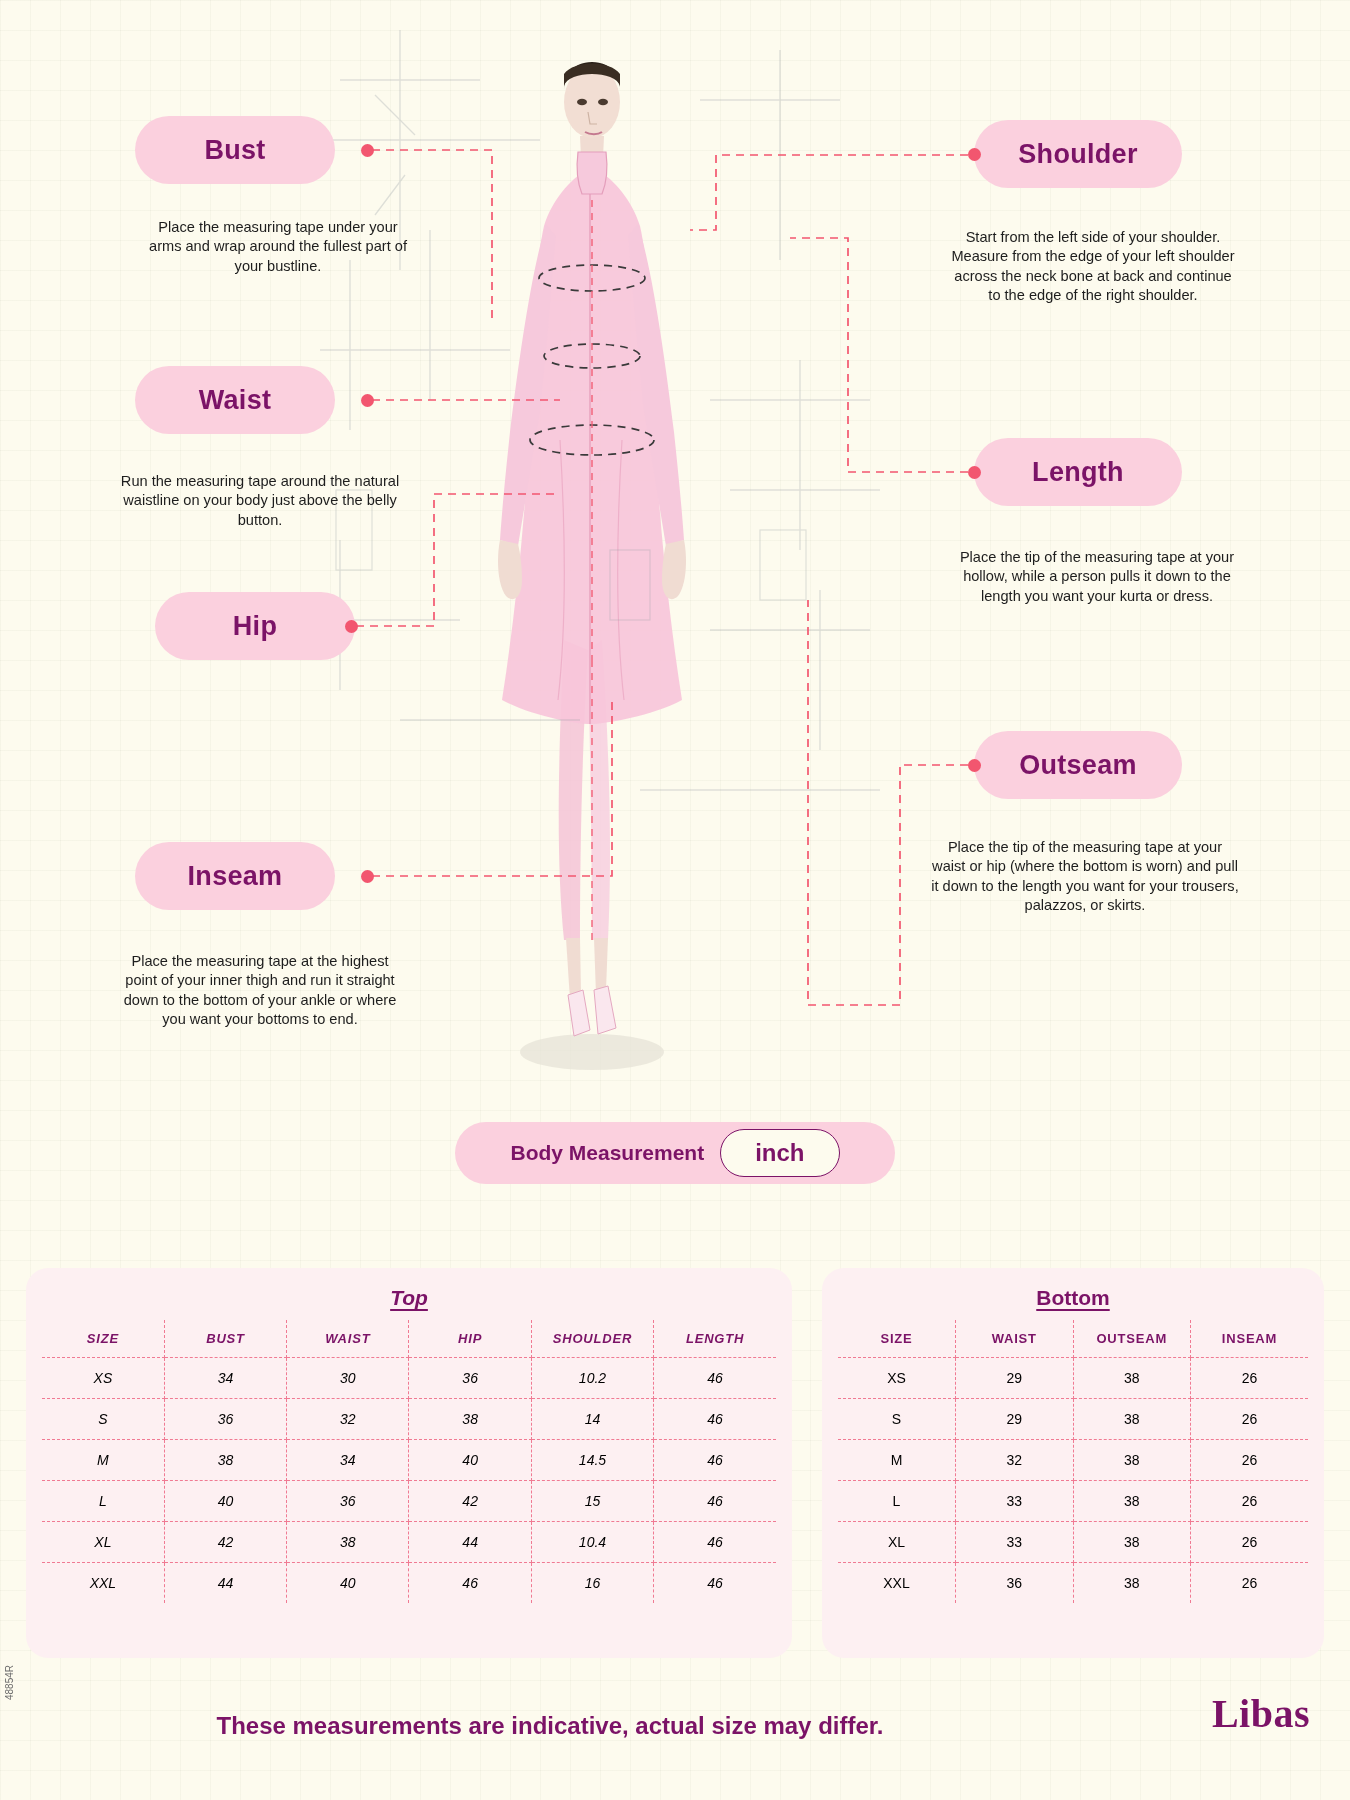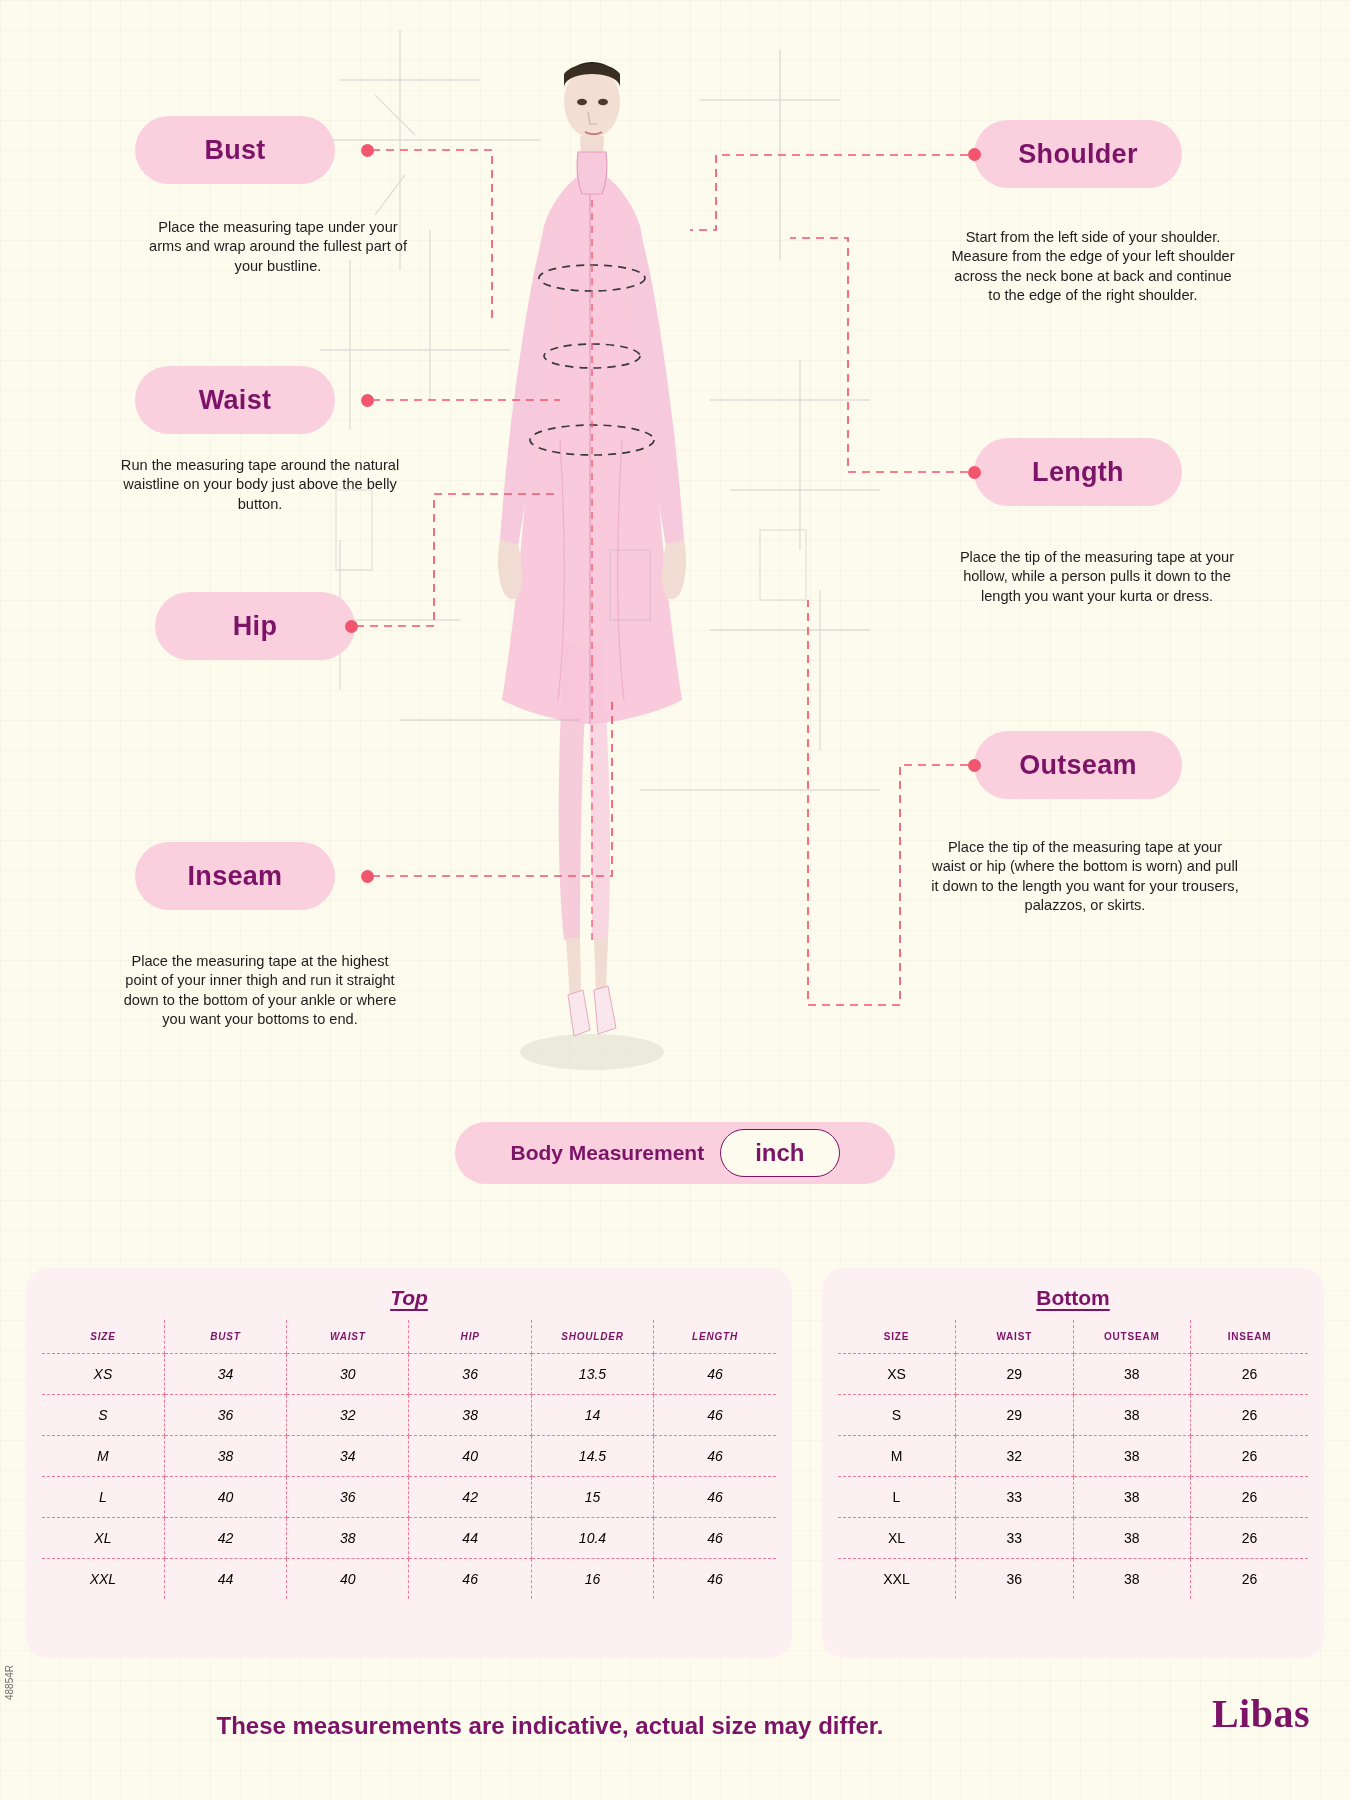--- a/index.html
+++ b/index.html
@@ -117,21 +117,21 @@
     text-decoration: underline;
     text-underline-offset: 4px;
     margin-bottom: 10px;
   }
   table {
     width: 100%;
     border-collapse: collapse;
     table-layout: fixed;
   }
   th {
-    font-size: 10px;
+    font-size: 13px;
     letter-spacing: .8px;
     color: #7b1367;
     font-weight: bold;
     padding: 11px 2px;
     border-right: 1.3px dashed #f07a93;
     border-bottom: 1.3px dashed #f07a93;
   }
   td {
     font-size: 14px;
     color: #000000;
@@ -271,21 +271,21 @@
   <div class="pill left" style="left:135px; top:116px;">
     <span>Bust</span>
   </div>
   <span class="dot" style="left:361px; top:144px;"></span>
   <div class="desc" style="left:144px; top:218px;">Place the measuring tape under your arms and wrap around the fullest part of your bustline.</div>
 
   <div class="pill left" style="left:135px; top:366px;">
     <span>Waist</span>
   </div>
   <span class="dot" style="left:361px; top:394px;"></span>
-  <div class="desc" style="left:110px; top:456px; width:300px;">Run the measuring tape around the natural waistline on your body just above the belly button.</div>
+  <div class="desc" style="left:110px; top:472px; width:300px;">Run the measuring tape around the natural waistline on your body just above the belly button.</div>
 
   <div class="pill left" style="left:155px; top:592px;">
     <span>Hip</span>
   </div>
   <span class="dot" style="left:345px; top:620px;"></span>
 
   <div class="pill left" style="left:135px; top:842px;">
     <span>Inseam</span>
   </div>
   <span class="dot" style="left:361px; top:870px;"></span>
@@ -326,21 +326,21 @@
           <th>SHOULDER</th>
           <th>LENGTH</th>
         </tr>
       </thead>
       <tbody>
         <tr>
           <td>XS</td>
           <td>34</td>
           <td>30</td>
           <td>36</td>
-          <td>13.5</td>
+          <td>10.2</td>
           <td>46</td>
         </tr>
         <tr>
           <td>S</td>
           <td>36</td>
           <td>32</td>
           <td>38</td>
           <td>14</td>
           <td>46</td>
         </tr>

